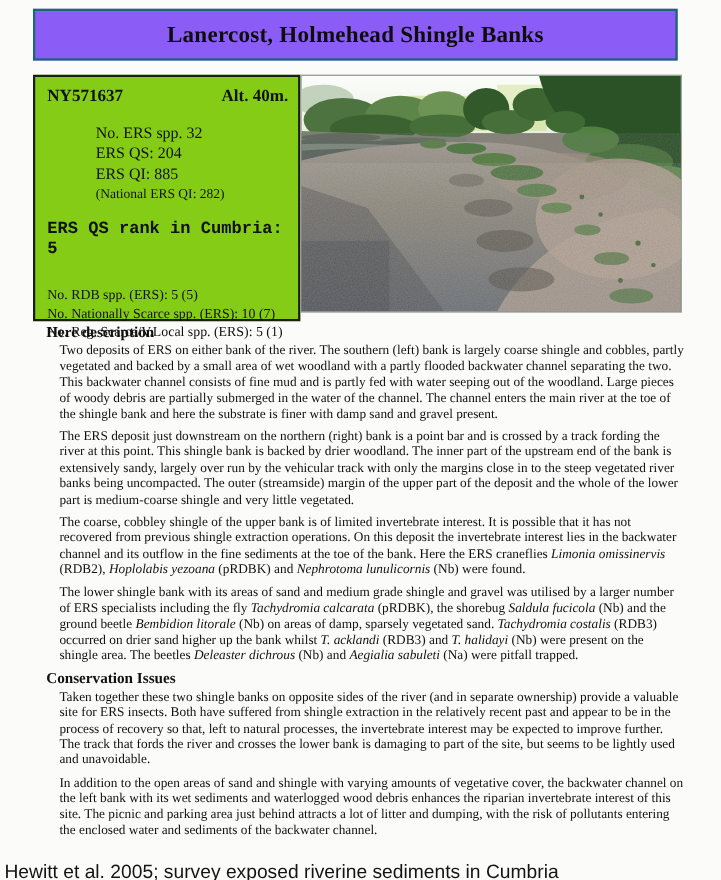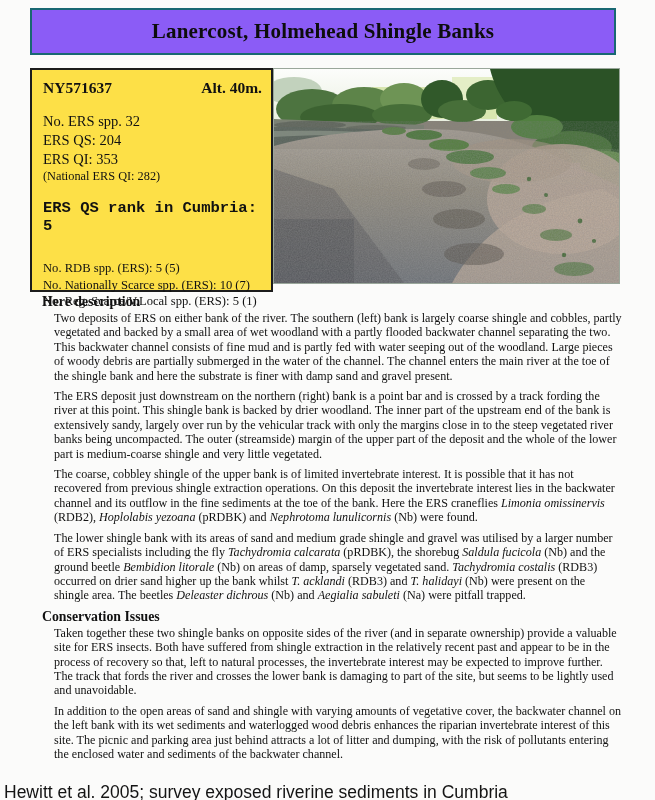--- a/index.html
+++ b/index.html
@@ -14,26 +14,26 @@
     position:absolute;left:30px;top:8px;width:582px;height:43px;
     background:#8b5cf6;border:2px solid #196872;
     display:flex;align-items:center;justify-content:center;
   }
   .banner-title{
     font-size:21px;font-weight:bold;letter-spacing:.2px;color:#0d0d0d;
   }
   
   .info-box{
     position:absolute;left:30px;top:68px;width:228px;height:211px;
-    border:2px solid #1c1c1c;background:#fde047;
+    border:2px solid #1c1c1c;background:#84cc16;
     padding:9px 0 0 11px;box-sizing:content-box;
   }
   .info-head{display:flex;justify-content:space-between;padding-right:9px;
     font-weight:bold;font-size:15.5px;}
-  .info-stats{margin-top:15px;font-size:14.5px;line-height:19px;}
+  .info-stats{margin-top:15px;font-size:14.5px;line-height:19px;margin-left:44px;}
   .info-national{font-size:12.3px;line-height:15px;}
   .info-rank{margin-top:15px;font-weight:bold;font-size:15.5px;font-family:Liberation Mono, monospace;}
   .info-details{margin-top:25px;font-size:12.6px;line-height:16.5px;}
   
   .photo{
     position:absolute;left:273px;top:68px;width:347px;height:216px;
     border:1px solid #9aa79b;box-sizing:border-box;background:#8a8478;
   }
   .photo svg{display:block;}
   
@@ -62,21 +62,21 @@
 </div>
 
 <div class="info-box">
   <div class="info-head">
     <span>NY571637</span>
     <span>Alt. 40m.</span>
   </div>
   <div class="info-stats">
     <div>No. ERS spp. 32</div>
     <div>ERS QS: 204</div>
-    <div>ERS QI: 353</div>
+    <div>ERS QI: 885</div>
     <div class="info-national">(National ERS QI: 282)</div>
   </div>
   <div class="info-rank">ERS QS rank in Cumbria: 5</div>
   <div class="info-details">
     <div>No. RDB spp. (ERS): 5 (5)</div>
     <div>No. Nationally Scarce spp. (ERS): 10 (7)</div>
     <div>No. Reg. Scarce/V.Local spp. (ERS): 5 (1)</div>
   </div>
 </div>
 

